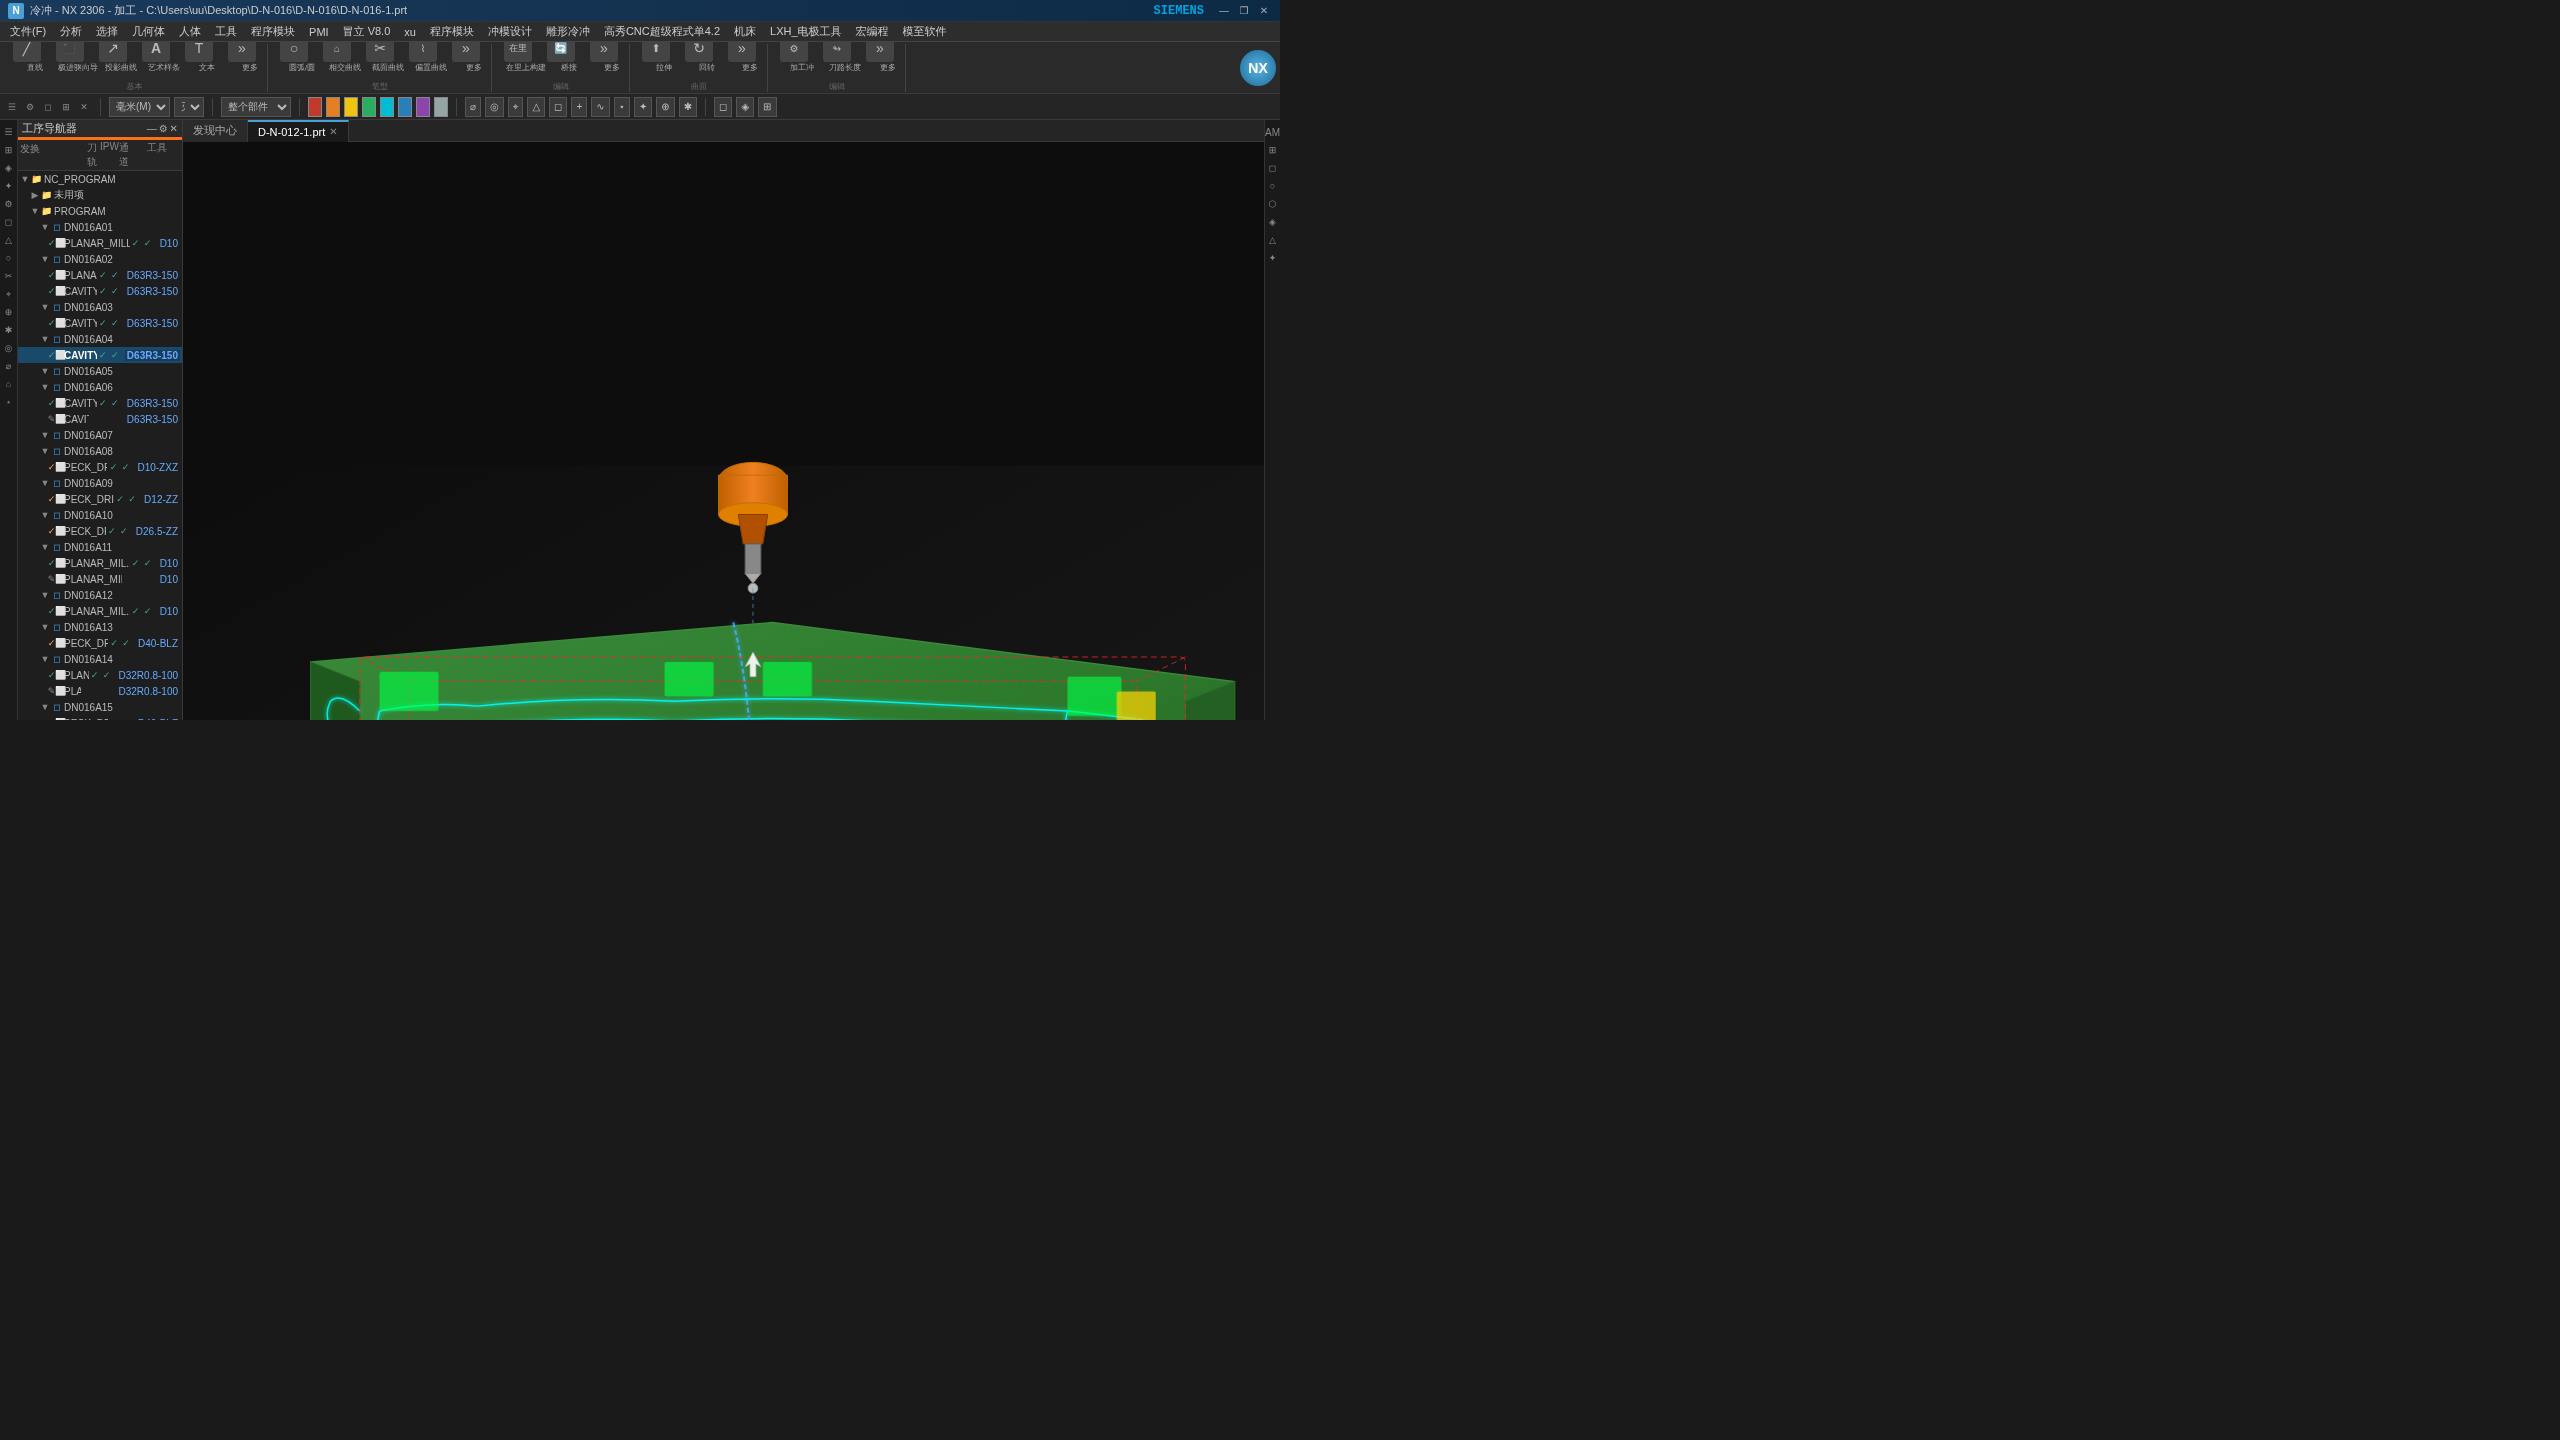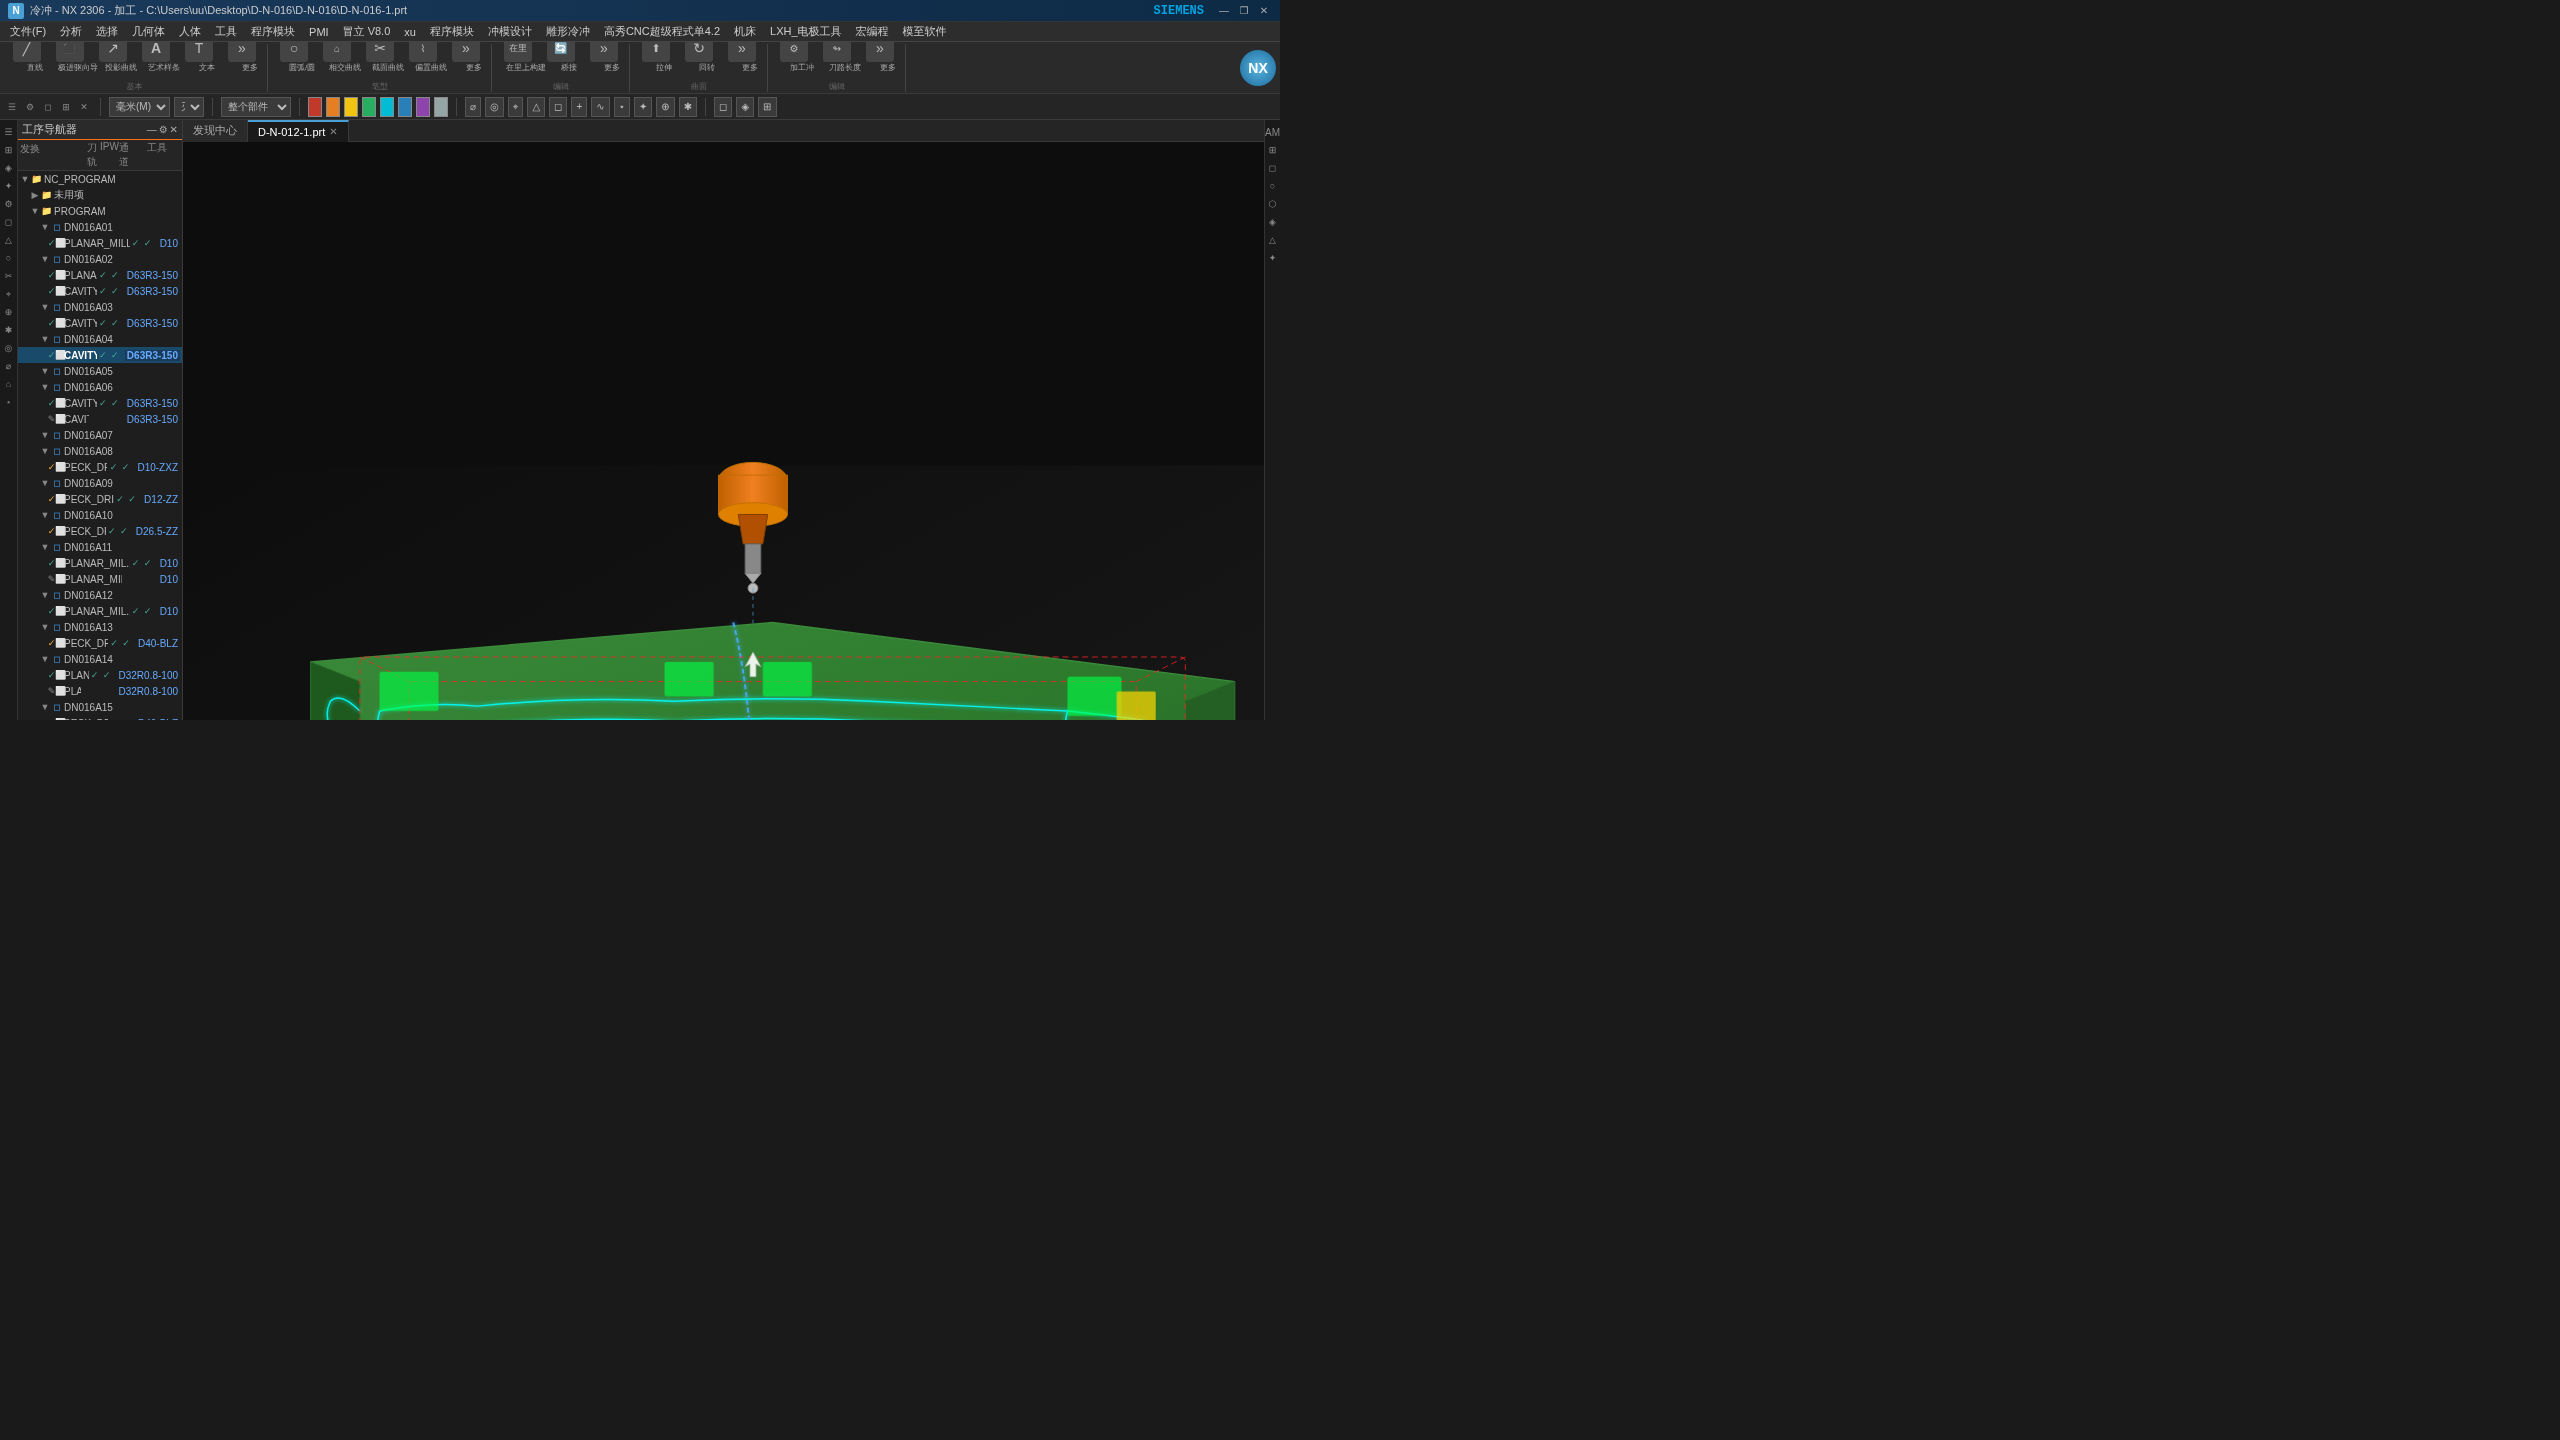--- a/index.html
+++ b/index.html
@@ -77,21 +77,21 @@
     #left-panel {
       width: 165px;
       background: #1e1e1e;
       border-right: 1px solid #3a3a3a;
       display: flex;
       flex-direction: column;
     }
     #left-panel-header {
       height: 20px;
       background: #2a2a2a;
-      border-bottom: 1px solid #f97316;
+      border-bottom: 3px solid #f97316;
       display: flex;
       align-items: center;
       padding: 0 4px;
       justify-content: space-between;
     }
     
     
     #tree-view {
       flex: 1;
       overflow-y: auto;

